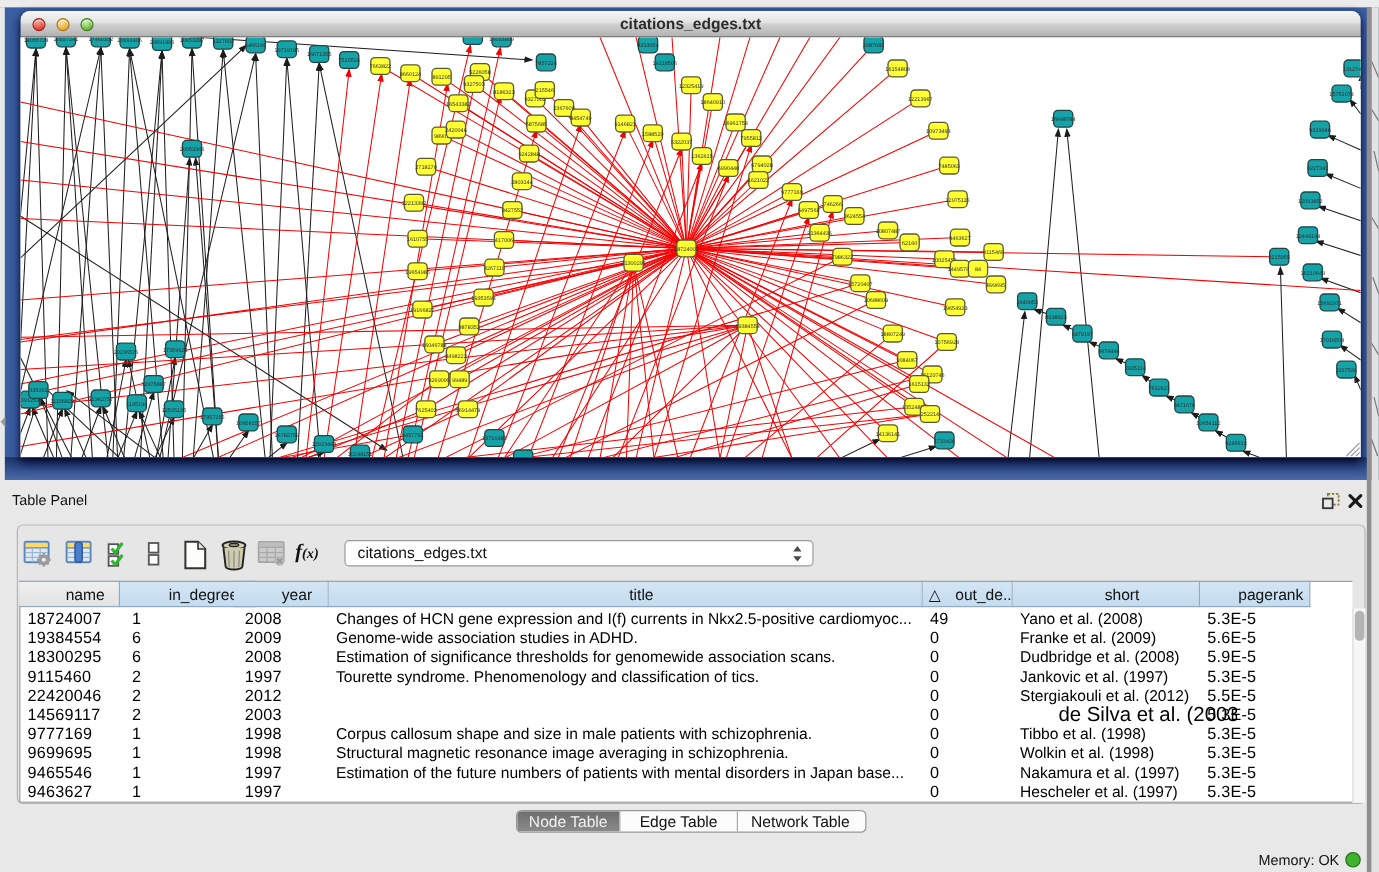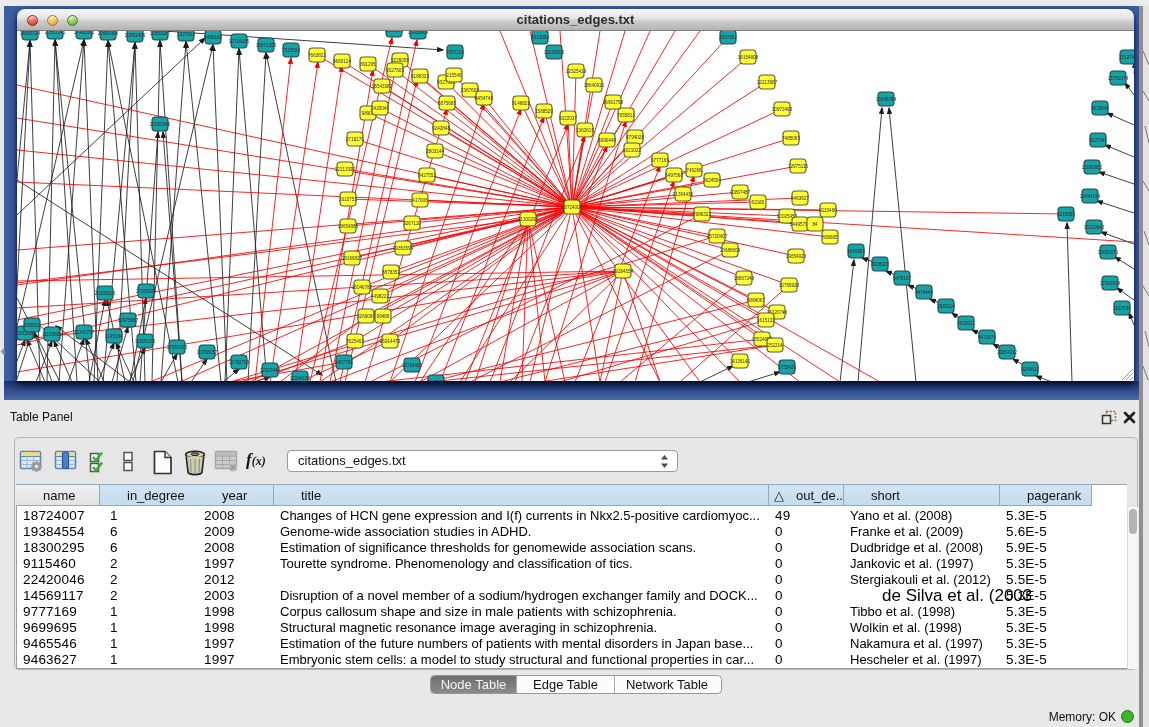--- a/index.html
+++ b/index.html
@@ -22,21 +22,21 @@
 #panel { left:0; top:400px; width:1149px; height:327px; background:#e8e8e8; }
 #ptitle { left:10px; top:410px; font-size:12px; color:#111; }
 #inner { left:14px; top:437px; width:1124px; height:233px; background:#e6e6e6;
   border:1px solid #b5b5b5; border-radius:5px; }
 .tbi { position:absolute; top:449px; }
 #combo { left:287px; top:450px; width:391px; height:22px; background:#fff;
   border:1px solid #9b9b9b; border-radius:4px; font-size:13px; color:#111;
   line-height:20px; padding-left:10px; }
 #tablebg { left:16px; top:484px; width:1111px; height:185px; background:#fff; border:1px solid #9e9e9e; border-right:none; }
 .th { position:absolute; top:484px; height:22px; background:linear-gradient(180deg,#d3e5f4,#c3dcef);
-  border:1px solid #93a9bd; border-left:none; font-size:13px; color:#111; text-align:left; line-height:21px; padding-left:27px; }
+  border:1px solid #93a9bd; border-left:none; font-size:13px; color:#111; text-align:center; line-height:21px; padding-left:27px; }
 .trow { position:absolute; left:0; top:0; width:1127px; height:16px; font-size:13.5px; color:#000; letter-spacing:0.2px; }
 .trow span { position:absolute; top:0; white-space:nowrap; overflow:hidden; line-height:16px; }
 #scrolltrack { left:1127px; top:507px; width:11px; height:162px; background:#f6f6f6; border-left:1px solid #dcdcdc; }
 #scrollthumb { left:1128.5px; top:509px; width:8px; height:25px; background:#b4b4b4; border-radius:4px; }
 #tabs { left:430px; top:675px; width:292px; height:19px; border:1px solid #979797; border-radius:4.5px;
   background:#fcfcfc; font-size:13px; display:flex; overflow:hidden; }
 .tab { height:100%; text-align:center; line-height:18px; color:#111; }
 #memtext { left:1008px; top:710px; width:108px; font-size:12px; color:#111; text-align:right; }
 #memdot { left:1121px; top:710px; width:13px; height:13px; border-radius:50%;
   background:#3fb32e; border:1.5px solid #27701c; }
@@ -706,21 +706,20 @@
     <span style="left:110px">2</span>
     <span style="left:204px">2012</span>
     <span style="left:775px">0</span>
     <span style="left:850px;width:149px;font-size:13px;letter-spacing:0px">Stergiakouli et al. (2012)</span>
     <span style="left:1006px">5.5E-5</span>
   </div>
 <div class="trow" style="top:587.8px">
     <span style="left:23px">14569117</span>
     <span style="left:110px">2</span>
     <span style="left:204px">2003</span>
-    <span style="left:280px;width:489px;font-size:13px;letter-spacing:0">Disruption of a novel member of a sodium/hydrogen exchanger family and DOCK...</span>
     <span style="left:775px">0</span>
     <span style="left:882px;width:149px;font-size:17px;letter-spacing:0px">de Silva et al. (2003)</span>
     <span style="left:1006px">5.3E-5</span>
   </div>
 <div class="trow" style="top:603.8px">
     <span style="left:23px">9777169</span>
     <span style="left:110px">1</span>
     <span style="left:204px">1998</span>
     <span style="left:280px;width:489px;font-size:13px;letter-spacing:0">Corpus callosum shape and size in male patients with schizophrenia.</span>
     <span style="left:775px">0</span>
@@ -742,21 +741,20 @@
     <span style="left:204px">1997</span>
     <span style="left:280px;width:489px;font-size:13px;letter-spacing:0">Estimation of the future numbers of patients with mental disorders in Japan base...</span>
     <span style="left:775px">0</span>
     <span style="left:850px;width:149px;font-size:13px;letter-spacing:0px">Nakamura et al. (1997)</span>
     <span style="left:1006px">5.3E-5</span>
   </div>
 <div class="trow" style="top:652.0px">
     <span style="left:23px">9463627</span>
     <span style="left:110px">1</span>
     <span style="left:204px">1997</span>
-    <span style="left:280px;width:489px;font-size:13px;letter-spacing:0">Embryonic stem cells: a model to study structural and functional properties in car...</span>
     <span style="left:775px">0</span>
     <span style="left:850px;width:149px;font-size:13px;letter-spacing:0px">Hescheler et al. (1997)</span>
     <span style="left:1006px">5.3E-5</span>
   </div>
 <div class="abs" id="scrolltrack"></div>
 <div class="abs" id="scrollthumb"></div>
 <div class="abs" id="tabs">
   <div class="tab" style="width:85px;background:linear-gradient(180deg,#6e6e6e,#8a8a8a);color:#f2f2f2">Node Table</div>
   <div class="tab" style="width:98px;border-left:1px solid #a8a8a8">Edge Table</div>
   <div class="tab" style="width:105px;border-left:1px solid #a8a8a8">Network Table</div>

